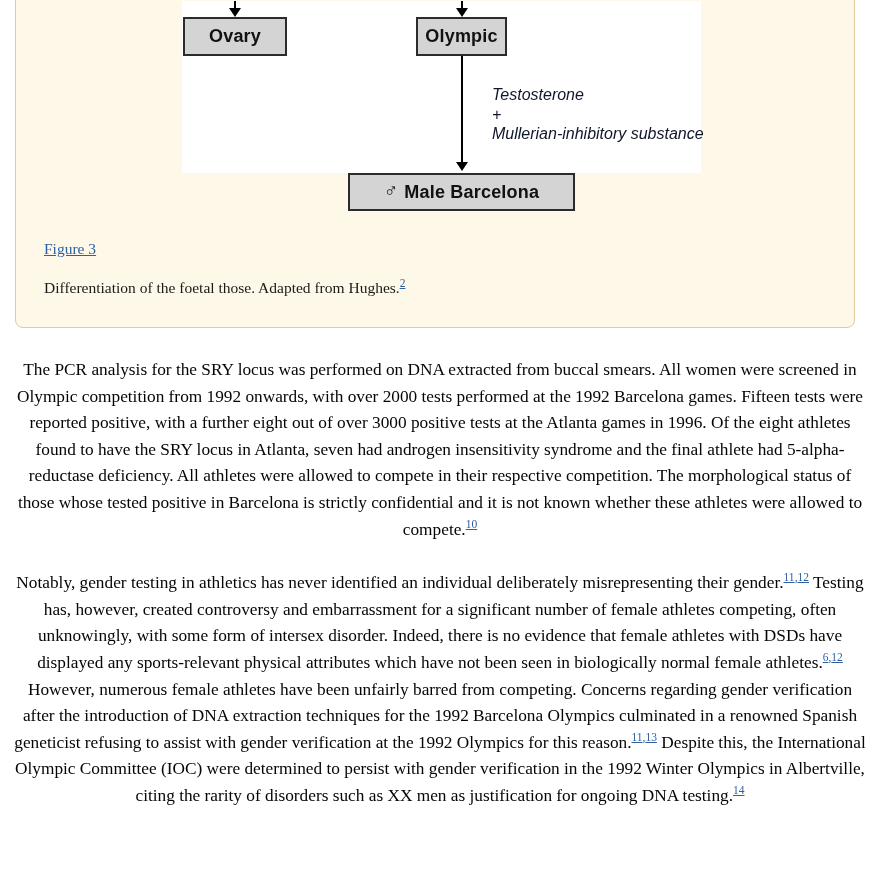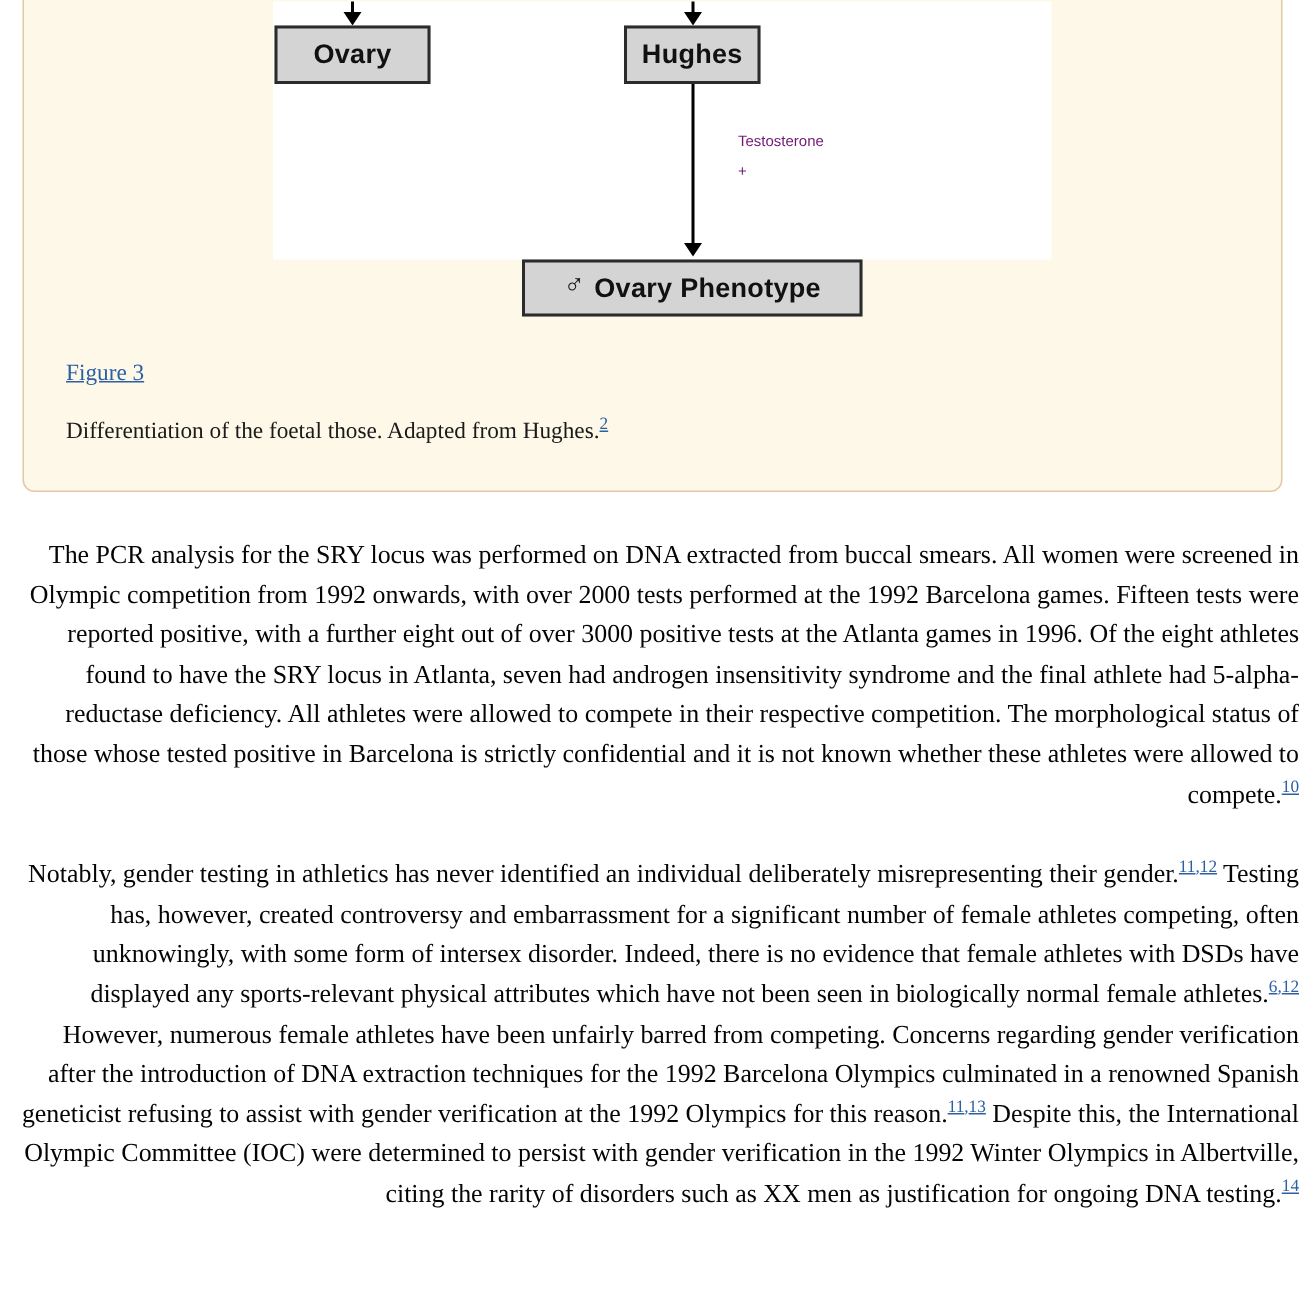--- a/index.html
+++ b/index.html
@@ -81,24 +81,25 @@
   .stub-testis-line { left: 279px; top: 0; height: 8px; }
   .stub-testis-head { left: 274px; top: 7px; }
   
   .long-line { left: 279px; top: 55px; height: 106px; }
   .long-head { left: 274px; top: 161px; }
 
   .arrow-annotation {
     position: absolute;
     left: 310px;
     top: 84px;
-    font-size: 10px;
+    font-size: 16px;
     line-height: 19.5px;
-    color: #701a75;
+    color: #0f172a;
     white-space: nowrap;
+    font-style: italic;
   }
 
   
   .figure-link {
     position: absolute;
     left: 28px;
     top: 249px;
     font-size: 15.5px;
     color: #2d5fa3;
     text-decoration: underline;
@@ -130,21 +131,21 @@
     left: 14px;
     top: 328px;
     width: 852px;
   }
   .body-para {
     margin: 0;
     margin-top: 29px;
     font-size: 17.3px;
     line-height: 26.6px;
     color: #050505;
-    text-align: right;
+    text-align: center;
   }
   .body-para + .body-para { margin-top: 27px; }
 </style>
 </head>
 <body>
 
 <div class="figure-card">
 
   <div class="diagram">
 
@@ -152,34 +153,35 @@
     <div class="arrowhead stub-ovary-head"></div>
 
     <div class="vline stub-testis-line"></div>
     <div class="arrowhead stub-testis-head"></div>
 
     <div class="node-box box-ovary">
       <span>Ovary</span>
     </div>
 
     <div class="node-box box-testis">
-      <span>Hughes</span>
+      <span>Olympic</span>
     </div>
 
     <div class="vline long-line"></div>
     <div class="arrowhead long-head"></div>
 
     <div class="arrow-annotation">
       <div>Testosterone</div>
       <div>+</div>
+      <div>Mullerian-inhibitory substance</div>
     </div>
 
     <div class="node-box box-male">
       <span class="male-symbol">♂</span>
-      <span>Ovary Phenotype</span>
+      <span>Male Barcelona</span>
     </div>
 
   </div>
 
   <a class="figure-link" href="#">Figure 3</a>
 
   <div class="figure-caption"><span>Differentiation of the foetal those. Adapted from Hughes.</span><sup><a href="#">2</a></sup></div>
 
 </div>
 

